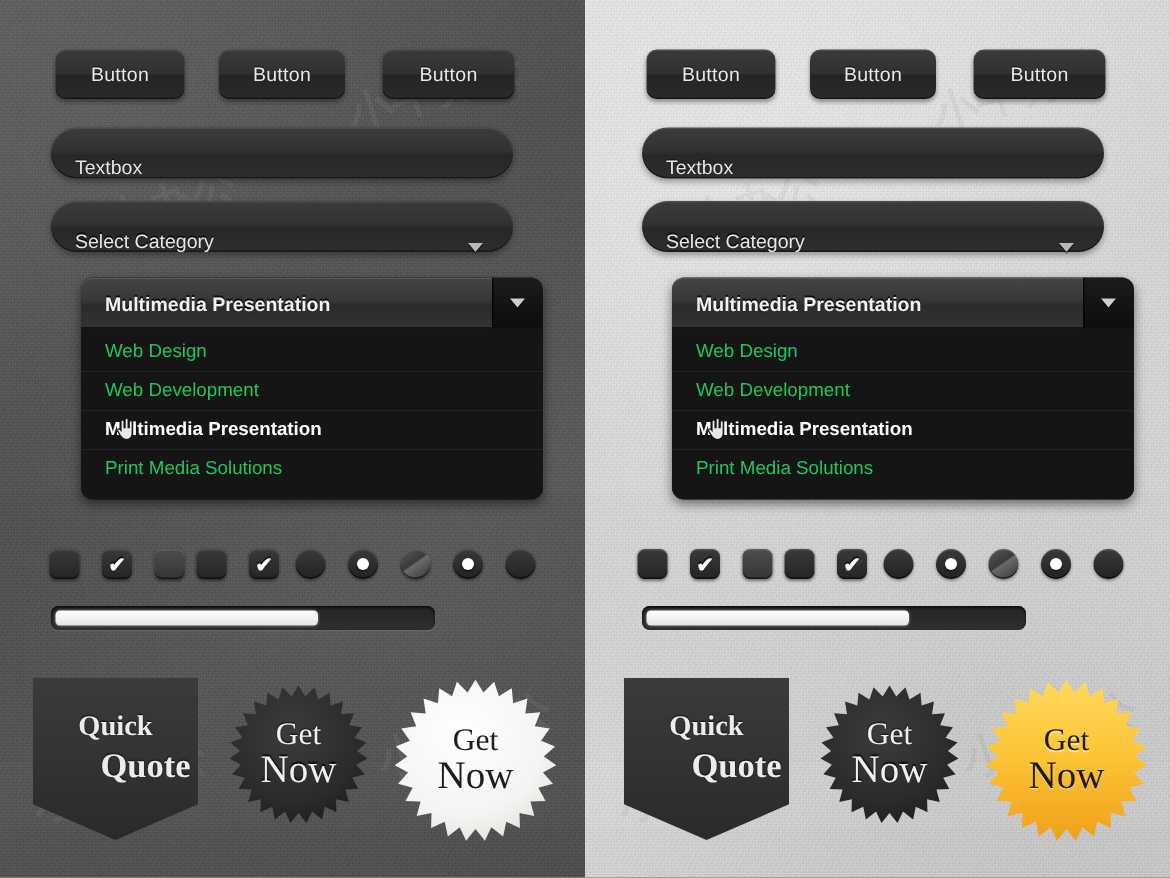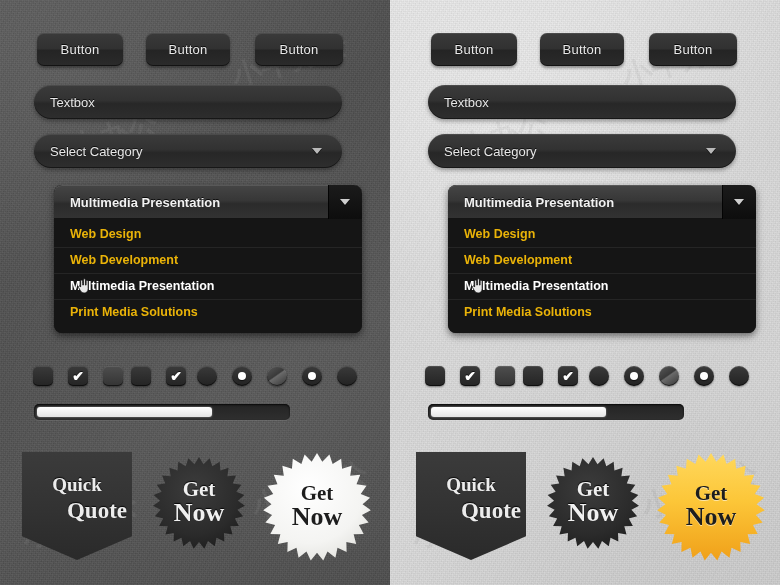--- a/index.html
+++ b/index.html
@@ -49,21 +49,21 @@
     background:linear-gradient(180deg,#3a3a3a 0%,#313131 48%,#242424 52%,#2b2b2b 100%);
     box-shadow:inset 0 1px 0 rgba(255,255,255,.09),
                inset 0 -1px 0 rgba(0,0,0,.55),
                0 2px 3px rgba(0,0,0,.38);
     text-shadow:0 -1px 0 rgba(0,0,0,.8);
     cursor:pointer;
   }
 
   .pill{
     height:34px;border-radius:17px;
-    display:flex;align-items:center;
+    display:flex;align-items:flex-end;
     color:#e7e7e7;font-size:13px;
     background:linear-gradient(180deg,#3b3b3b 0%,#323232 45%,#272727 55%,#2e2e2e 100%);
     box-shadow:inset 0 1px 0 rgba(255,255,255,.085),
                inset 0 -1px 0 rgba(0,0,0,.5),
                0 2px 4px rgba(0,0,0,.35);
     text-shadow:0 -1px 0 rgba(0,0,0,.75);
     padding:0 16px;box-sizing:border-box;
     cursor:text;
   }
   .pill.select{cursor:pointer;justify-content:space-between;}
@@ -82,21 +82,21 @@
       background:linear-gradient(180deg,#454545 0%,#373737 45%,#2b2b2b 55%,#333 100%);
       box-shadow:inset 0 1px 0 rgba(255,255,255,.11), inset 0 -1px 0 rgba(0,0,0,.6);
       color:#f2f2f2;font-size:13px;font-weight:bold;padding-left:16px;
       text-shadow:0 -1px 0 rgba(0,0,0,.8);cursor:pointer;}
   .dd-head .tabbtn{
       width:34px;height:34px;display:flex;align-items:center;justify-content:center;
       background:linear-gradient(180deg,#1b1b1b,#0d0d0d);
       border-radius:0 8px 0 0;box-shadow:inset 1px 0 0 rgba(0,0,0,.8);}
   .dd-list{padding:2px 0 8px 0;background:#151515;}
   .dd-item{height:26px;display:flex;align-items:center;padding:0 16px;
-      color:#eab308;font-size:12.5px;position:relative;cursor:pointer;font-weight:bold;}
+      color:#22c55e;font-size:12.5px;position:relative;cursor:pointer;}
   .dd-item + .dd-item{box-shadow:inset 0 1px 0 rgba(255,255,255,.07);}
   .dd-item.sel{color:#ffffff;font-weight:bold;}
   .cursor-hand{position:absolute;width:14px;height:16px;margin-left:6px;}
 
   
   .cb{width:20px;height:20px;border-radius:5px;display:flex;align-items:center;justify-content:center;
       background:linear-gradient(180deg,#3a3a3a,#242424);
       box-shadow:inset 0 1px 0 rgba(255,255,255,.10), inset 0 -1px 0 rgba(0,0,0,.6), 0 1px 2px rgba(0,0,0,.45);
       cursor:pointer;}
   .cb.hover{background:linear-gradient(180deg,#4e4e4e,#343434);}
@@ -124,21 +124,21 @@
      background:linear-gradient(180deg,#3b3b3b 0%,#333 50%,#2a2a2a 100%);
      filter:drop-shadow(0 2px 3px rgba(0,0,0,.45));}
   .ribbon .top-line{position:absolute;top:-2px;left:-8px;width:126px;height:2px;background:rgba(0,0,0,.45);}
   .ribbon .txt{font-family:"Liberation Serif",serif;font-weight:bold;text-shadow:0 -1px 1px rgba(0,0,0,.85);}
   .ribbon .l1{position:absolute;top:22px;left:0;right:0;font-size:19px;}
   .ribbon .l2{position:absolute;top:46px;left:0;right:0;font-size:23px;margin-left:40px;}
 
   
   .burst{position:absolute;display:flex;align-items:center;justify-content:center;cursor:pointer;}
   .burst svg{position:absolute;inset:0;}
-  .burst .lbl{position:relative;text-align:center;font-family:"Liberation Serif",serif;font-weight:bold;line-height:1.02;}
+  .burst .lbl{position:relative;text-align:center;font-family:"Liberation Serif",serif;font-weight:normal;line-height:1.02;}
   .burst .lbl .a{display:block;font-size:21px;}
   .burst .lbl .b{display:block;font-size:26px;}
   .burst.dark .lbl{color:#f0f0f0;text-shadow:0 -1px 1px rgba(0,0,0,.9);}
   .burst.white .lbl,.burst.gold .lbl{color:#1d1d1d;text-shadow:0 1px 0 rgba(255,255,255,.55);}
 </style>
 </head>
 <body>
 
 <div class="stage">
 

